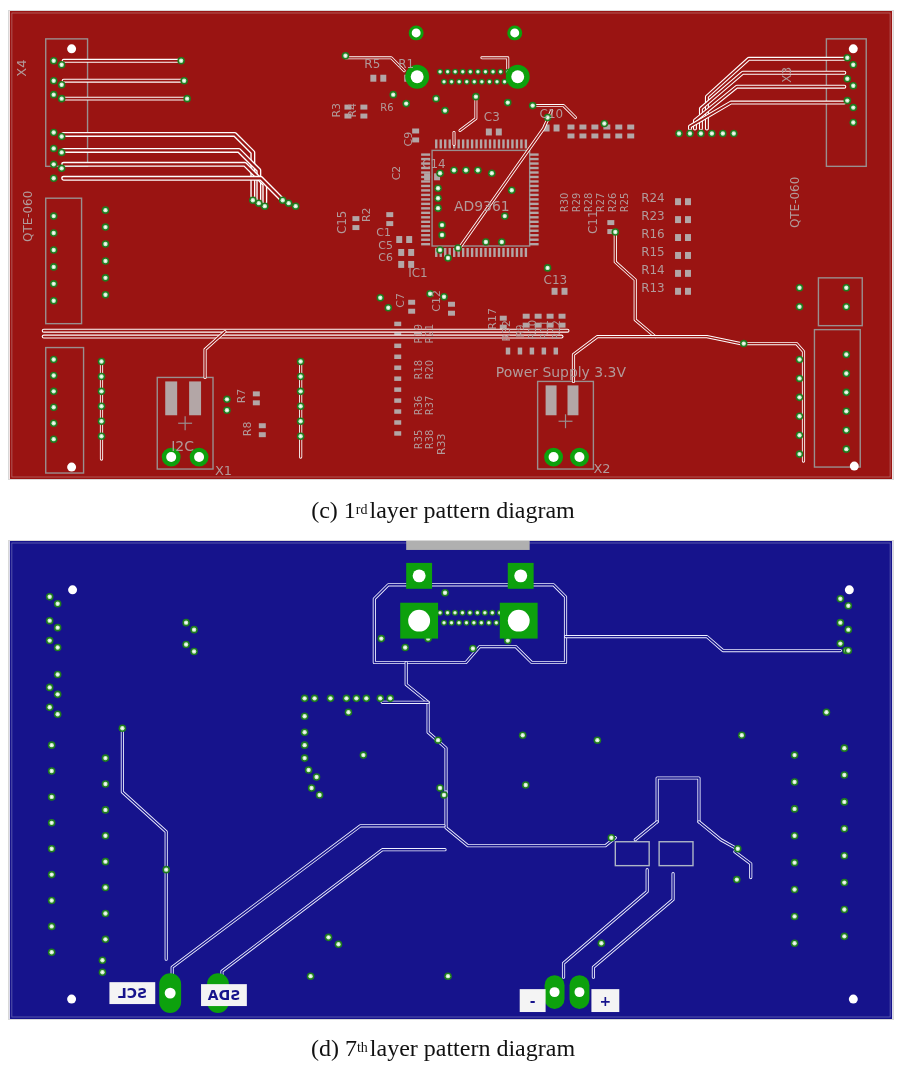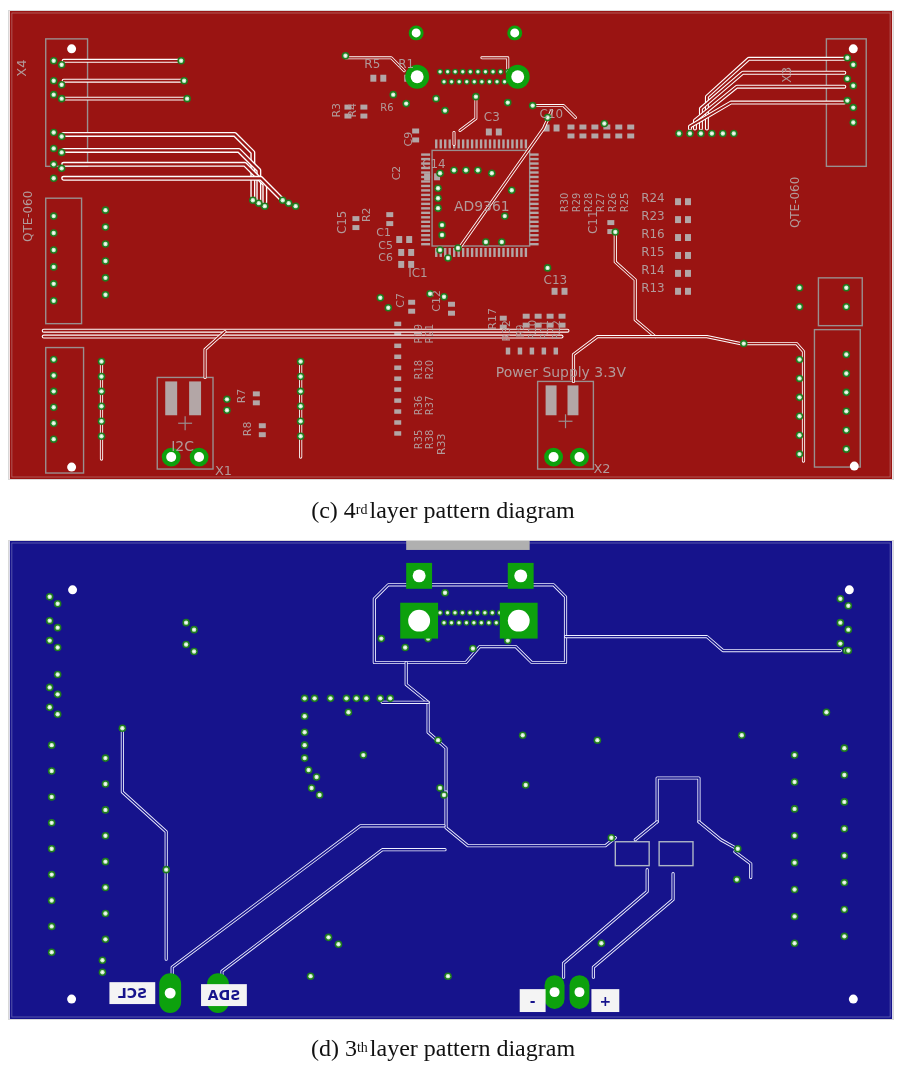--- a/index.html
+++ b/index.html
@@ -747,21 +747,21 @@
         <text x="236" y="394" font-family="&quot;DejaVu Sans&quot;,sans-serif" font-size="11" fill="#b29a9a" transform="rotate(-90 236 394)">R7</text>
         <text x="242" y="427" font-family="&quot;DejaVu Sans&quot;,sans-serif" font-size="11" fill="#b29a9a" transform="rotate(-90 242 427)">R8</text>
         <circle cx="62" cy="38" r="4.5" fill="#ffffff"></circle>
         <circle cx="62" cy="458" r="4.5" fill="#ffffff"></circle>
         <circle cx="847" cy="38" r="4.5" fill="#ffffff"></circle>
         <circle cx="848" cy="457" r="4.5" fill="#ffffff"></circle>
       </svg>
     </div>
 </div>
 <div class="caption" id="caption-c">
-  <span>(c) 4</span>
+  <span>(c) 1</span>
     <sup>rd</sup>
     <span> layer pattern diagram</span>
 </div>
 
 <div class="fig">
   <div class="board" id="board-d">
       <svg viewBox="0 0 886 480">
         <rect x="0" y="0" width="886" height="480" fill="#16138c"></rect>
         <rect x="2" y="2" width="882" height="476" fill="none" stroke="#9f9fd0" stroke-width="0.8" opacity="0.6"></rect>
         <rect x="398" y="0" width="124" height="9" fill="#b0b0b0"></rect>
@@ -1171,16 +1171,16 @@
         <rect x="584" y="450" width="28" height="23" fill="#f4f4f4"></rect>
         <text x="598" y="466.5" text-anchor="middle" font-family="&quot;DejaVu Sans&quot;,sans-serif" font-size="14" font-weight="bold" fill="#16138c">+</text>
         <circle cx="63" cy="49" r="4.5" fill="#ffffff"></circle>
         <circle cx="62" cy="460" r="4.5" fill="#ffffff"></circle>
         <circle cx="843" cy="49" r="4.5" fill="#ffffff"></circle>
         <circle cx="847" cy="460" r="4.5" fill="#ffffff"></circle>
       </svg>
     </div>
 </div>
 <div class="caption" id="caption-d">
-  <span>(d) 3</span>
+  <span>(d) 7</span>
     <sup>th</sup>
     <span> layer pattern diagram</span>
 </div>
 
 </body></html>

